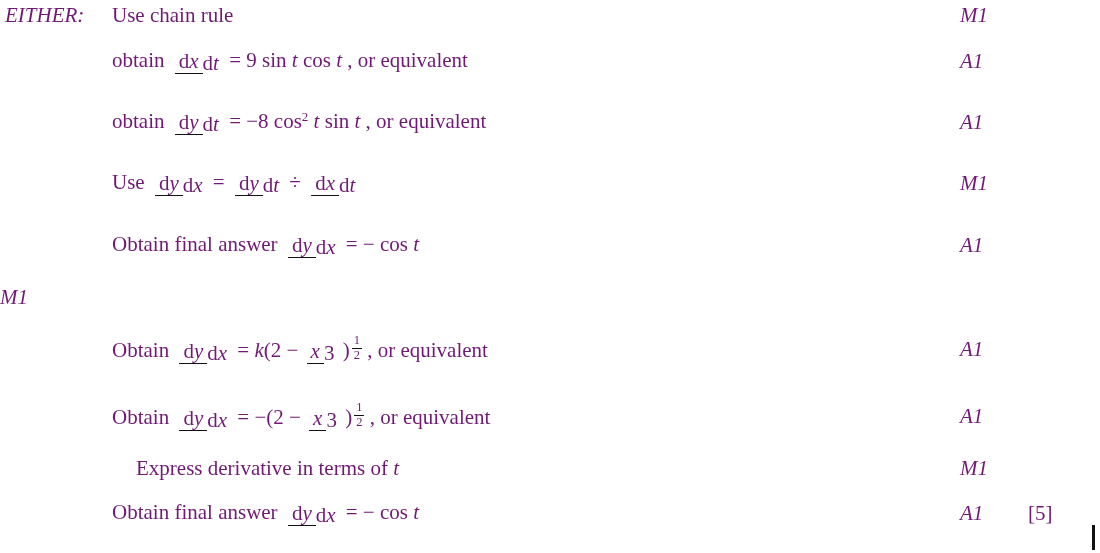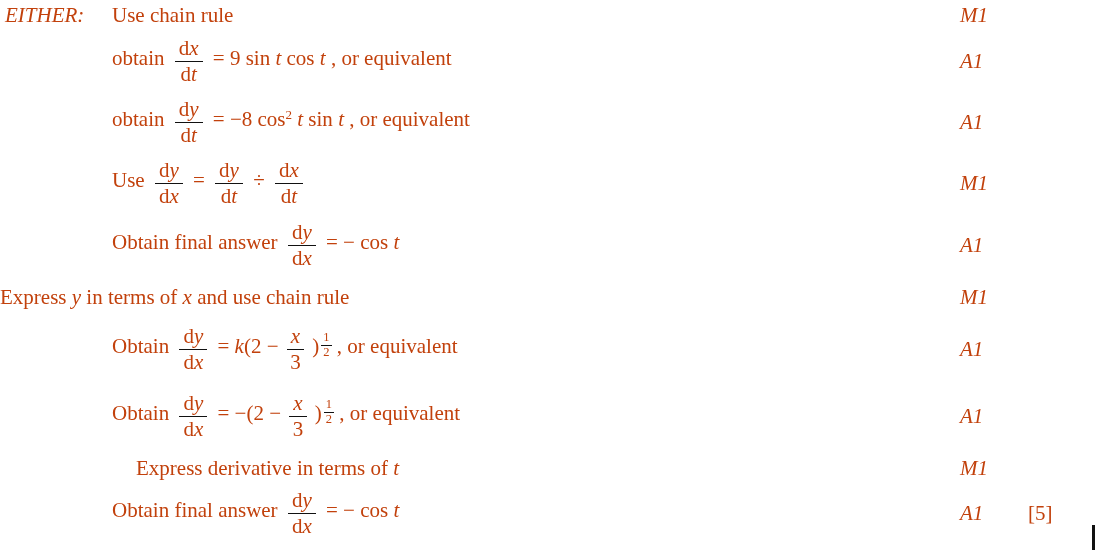--- a/index.html
+++ b/index.html
@@ -1,21 +1,21 @@
 <!DOCTYPE html>
 <html><head>
 <meta charset="utf-8">
 <style>
   html, body { margin: 0; padding: 0; background: #ffffff; }
   .sheet {
     position: relative;
     width: 1100px;
     height: 553px;
     background: #ffffff;
-    color: #c2410c;
+    color: #701a75;
     font-family: "Liberation Serif", serif;
     font-size: 21px;
     overflow: hidden;
   }
   .row { display: flex; align-items: center; }
   .col-label {
     width: 112px;
     padding-left: 5px;
     box-sizing: border-box;
     font-style: italic;
@@ -36,21 +36,20 @@
   .r7 { height: 72px; }
   .r8 { height: 32px; padding-left: 24px; }
   .r9 { height: 58px; }
 
   .it { font-style: italic; }
   .up { font-style: normal; }
 
   
   .frac {
     display: inline-flex;
-    flex-direction: column;
     align-items: center;
     vertical-align: middle;
     margin: 0 5px;
     line-height: 1.05;
   }
   .fnum { display: block; border-bottom: 1.5px solid #111; padding: 0 4px 1px; text-align: center; }
   .fden { display: block; padding-top: 1px; text-align: center; font-family: Liberation Serif, serif; }
   .dlet { font-style: italic; }
   .dlet::first-letter { font-style: normal; }
 
@@ -152,23 +151,20 @@
           <span class="fnum dlet">dy</span>
           <span class="fden dlet">dx</span>
         </span>
       <span class="up">= − cos </span><span class="it">t</span>
     </div>
     <div class="col-mark">A1</div>
     <div class="col-total"></div>
   </div>
 
   <div class="row r5">
-    <div class="col-content">
-      <span class="up">Express </span><span class="it">y</span><span class="up"> in terms of </span><span class="it">x</span><span class="up"> and use chain rule</span>
-    </div>
     <div class="col-mark">M1</div>
     <div class="col-total"></div>
   </div>
 
   <div class="row r6">
     <div class="col-label"></div>
     <div class="col-content">
       <span class="up">Obtain</span>
       <span class="frac">
           <span class="fnum dlet">dy</span>

